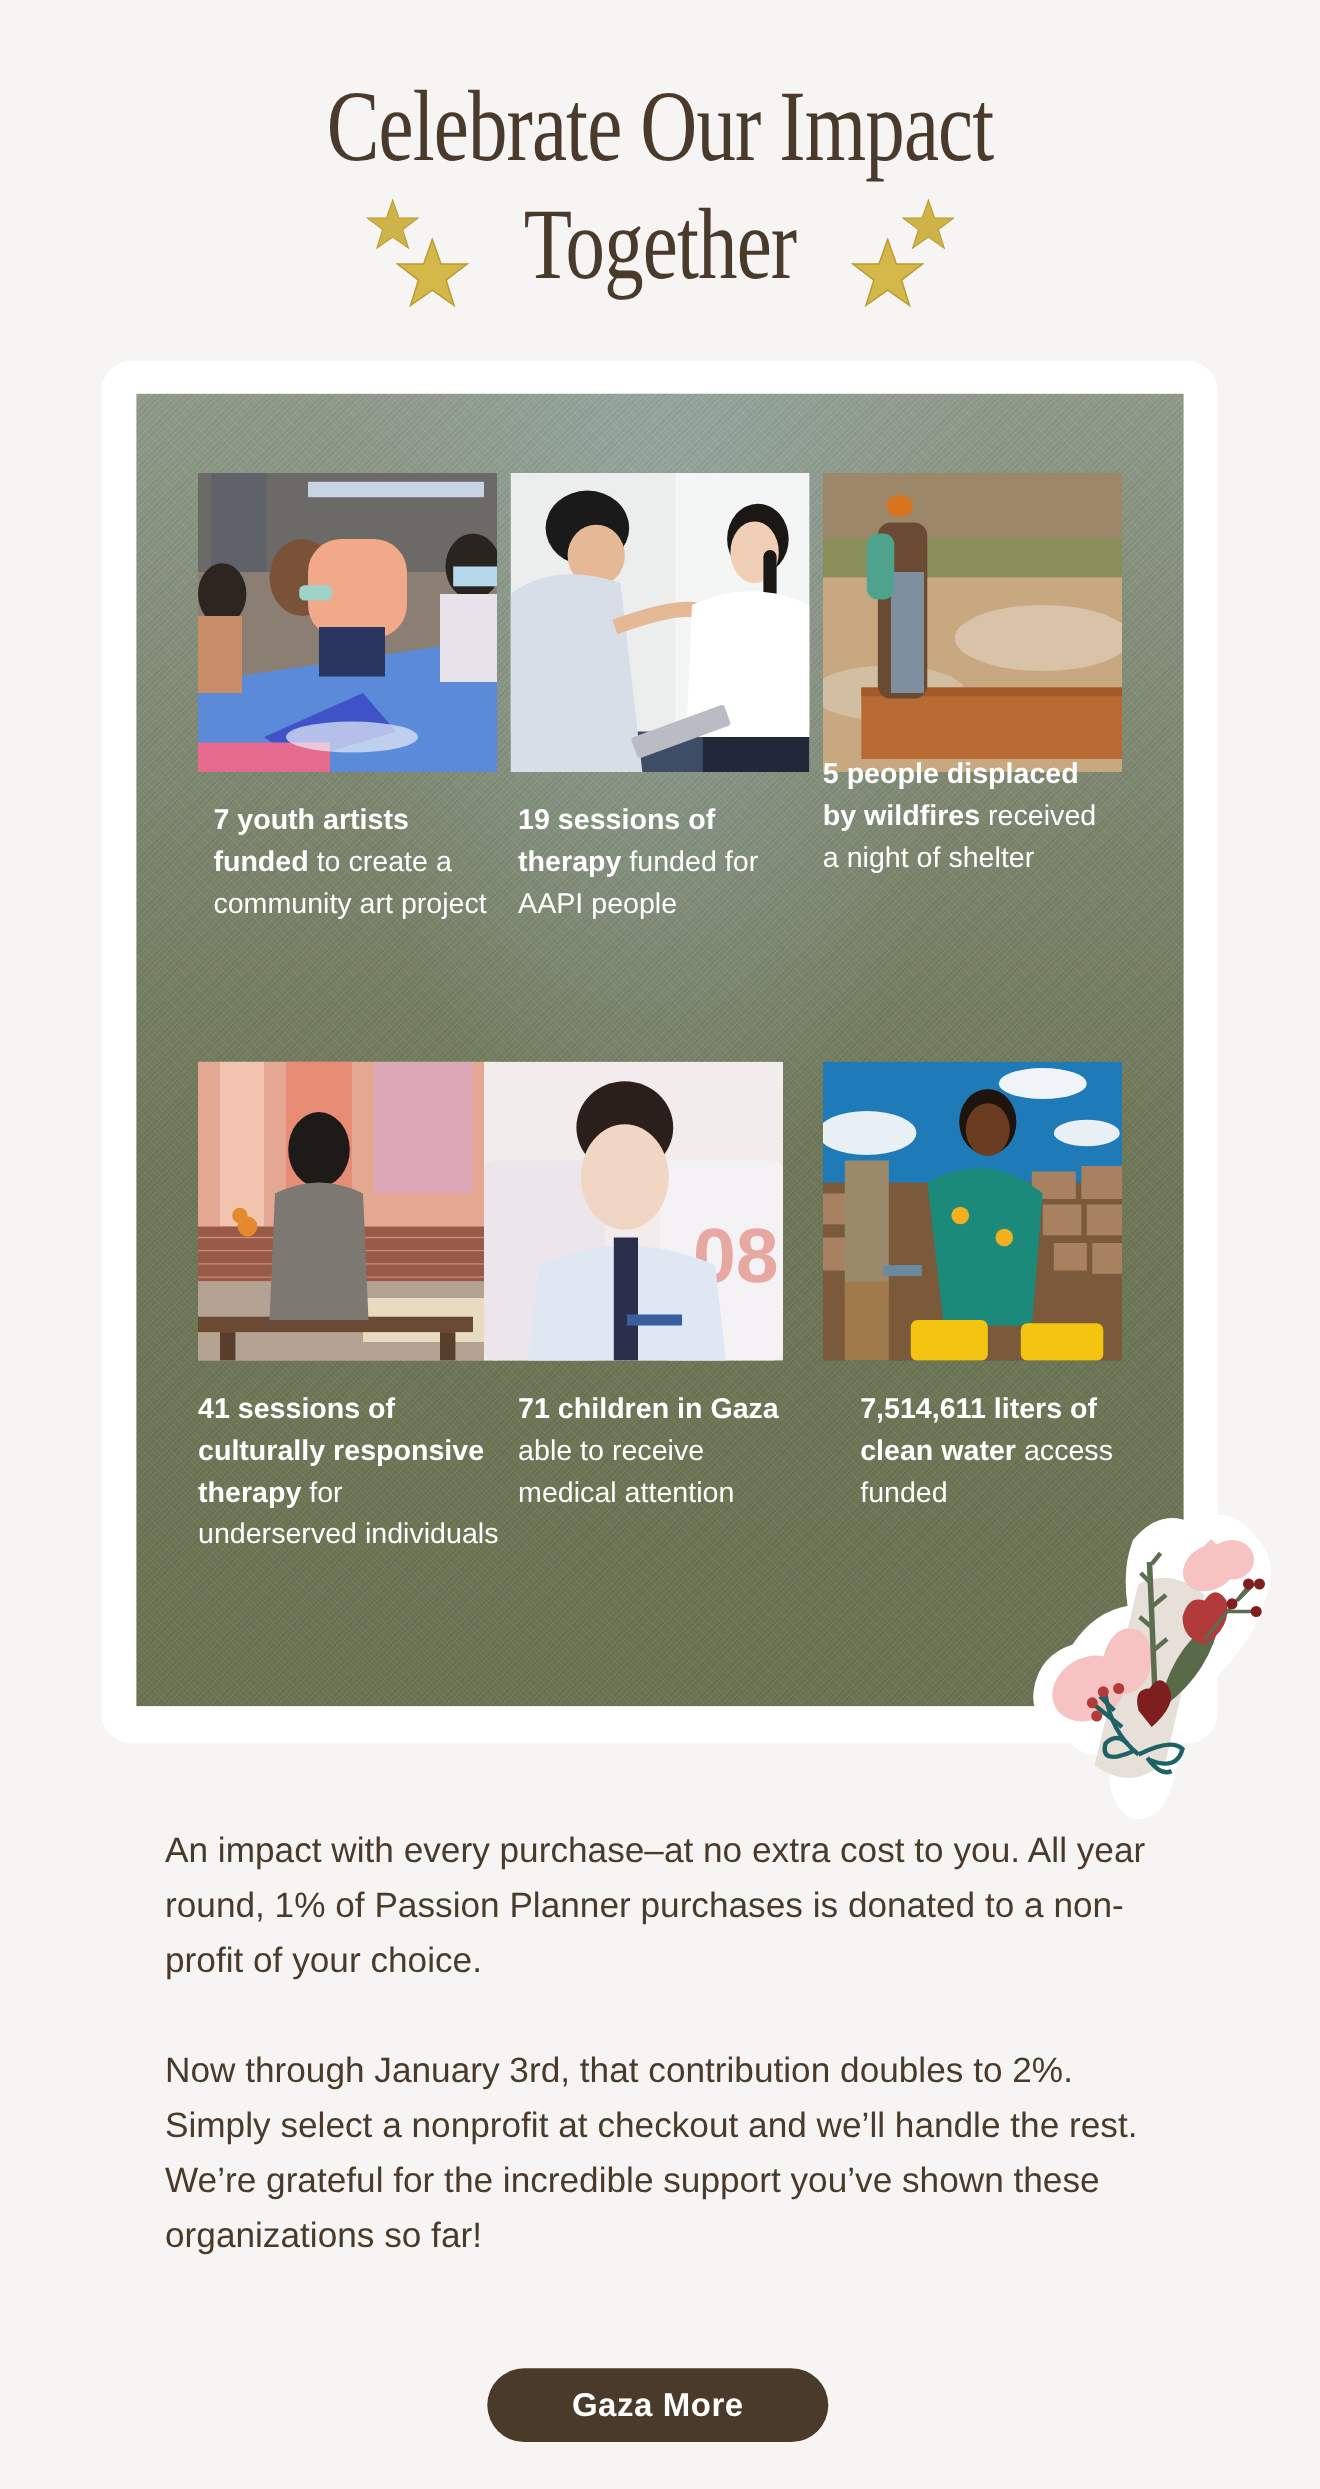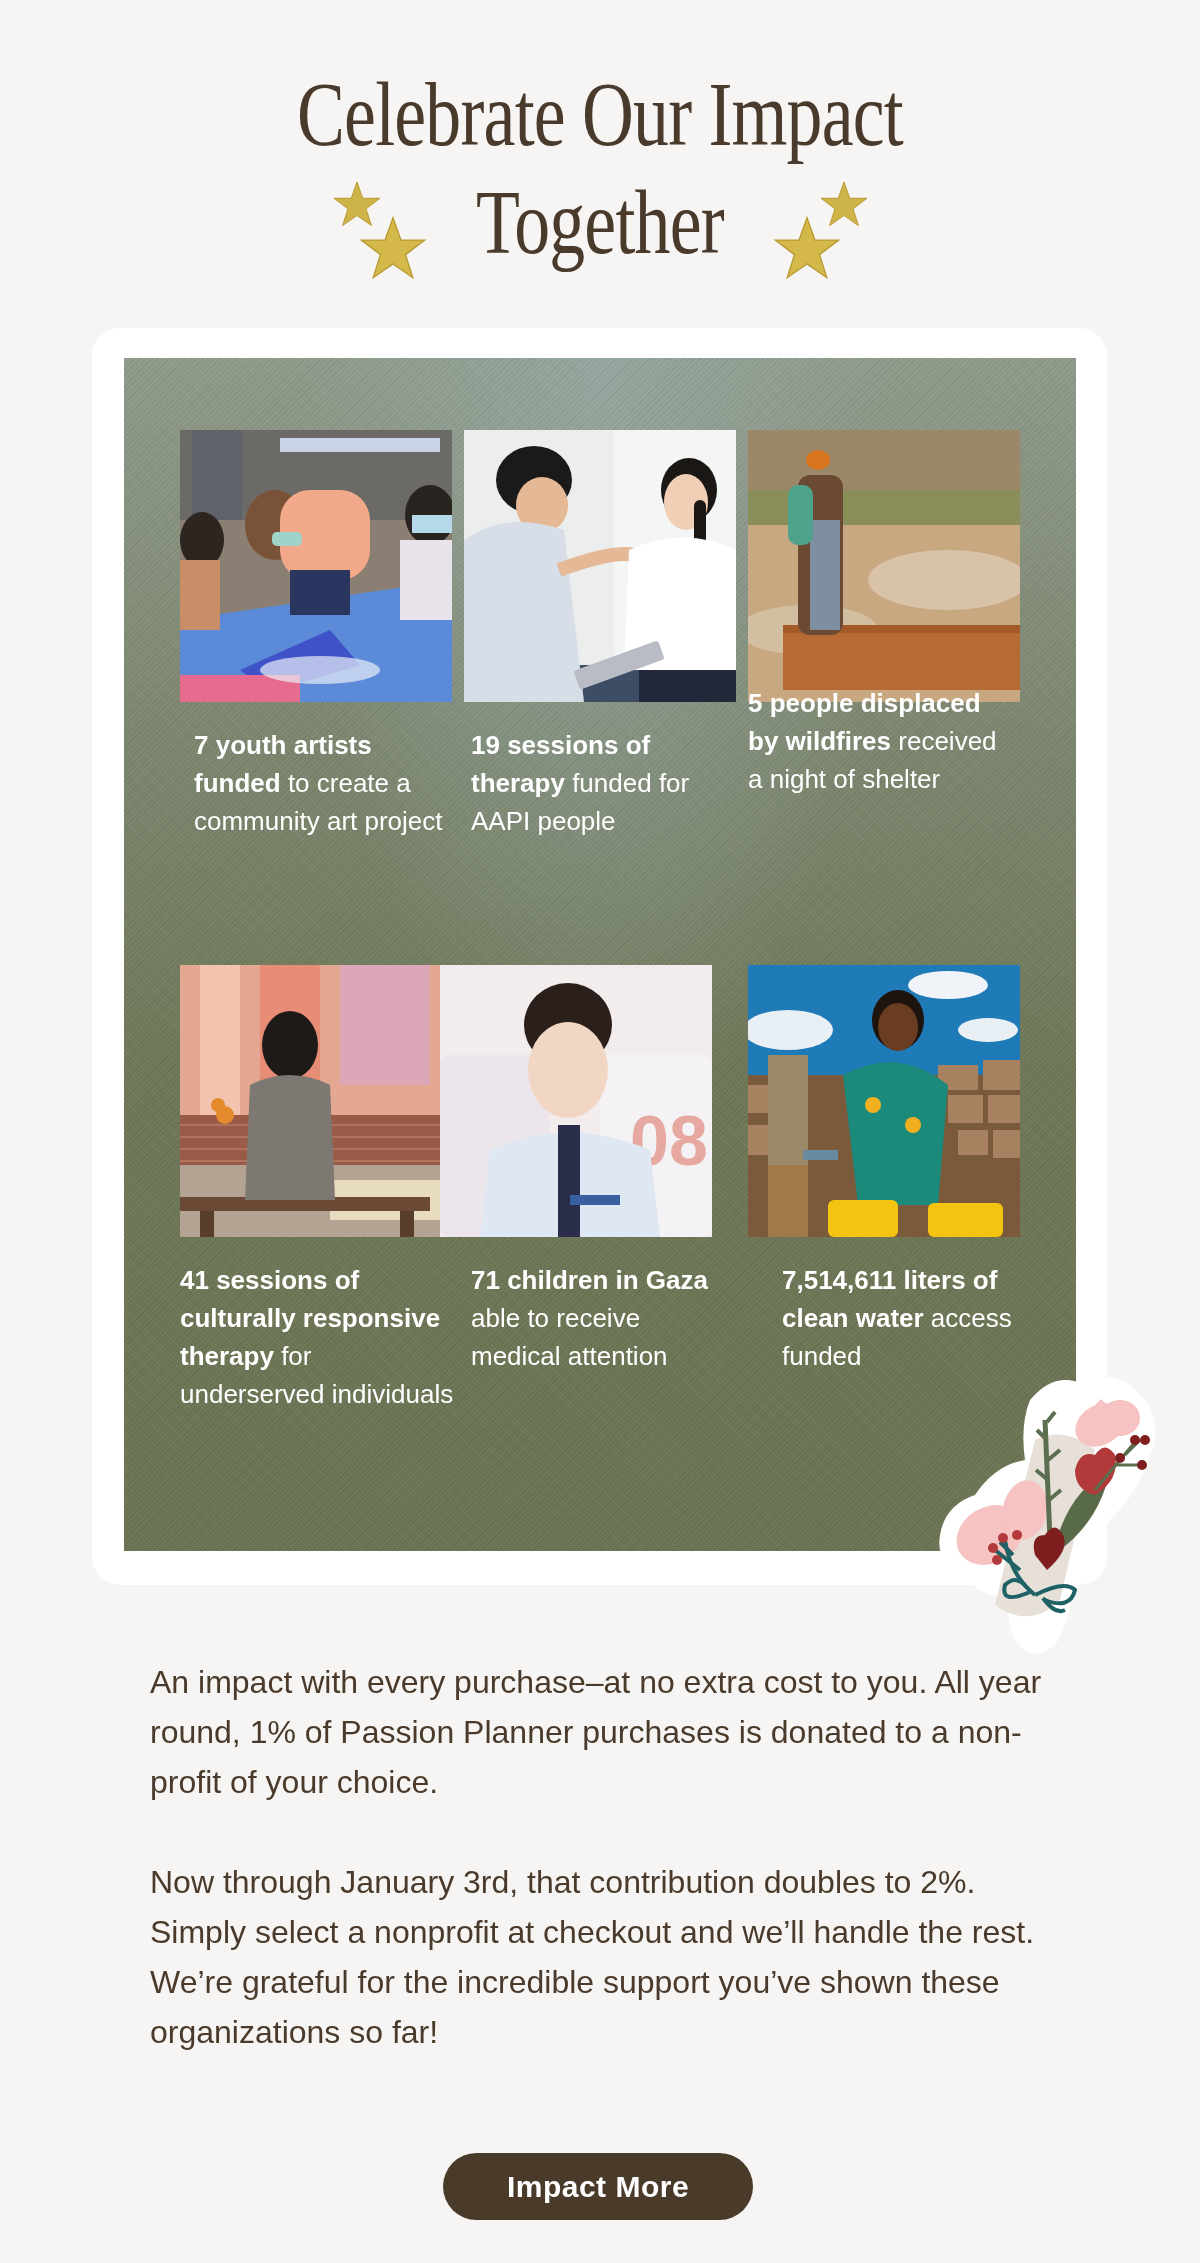--- a/index.html
+++ b/index.html
@@ -264,13 +264,13 @@
       <circle cx="68" cy="168" r="5"></circle>
       <circle cx="58" cy="178" r="5"></circle>
       <circle cx="62" cy="190" r="5"></circle>
       <circle cx="82" cy="165" r="5"></circle>
     </g>
 </svg>
 
 <div class="para" style="top:1657px;padding:0 50px;box-sizing:border-box">An impact with every purchase–at no extra cost to you. All year round, 1% of Passion Planner purchases is donated to a non-profit of your choice.</div>
 <div class="para" style="top:1857px;padding:0 50px;box-sizing:border-box">Now through January 3rd, that contribution doubles to 2%. Simply select a nonprofit at checkout and we’ll handle the rest. We’re grateful for the incredible support you’ve shown these organizations so far!</div>
 
-<div class="btn">Impact More</div>
+<div class="btn">Gaza More</div>
 
 </body></html>

